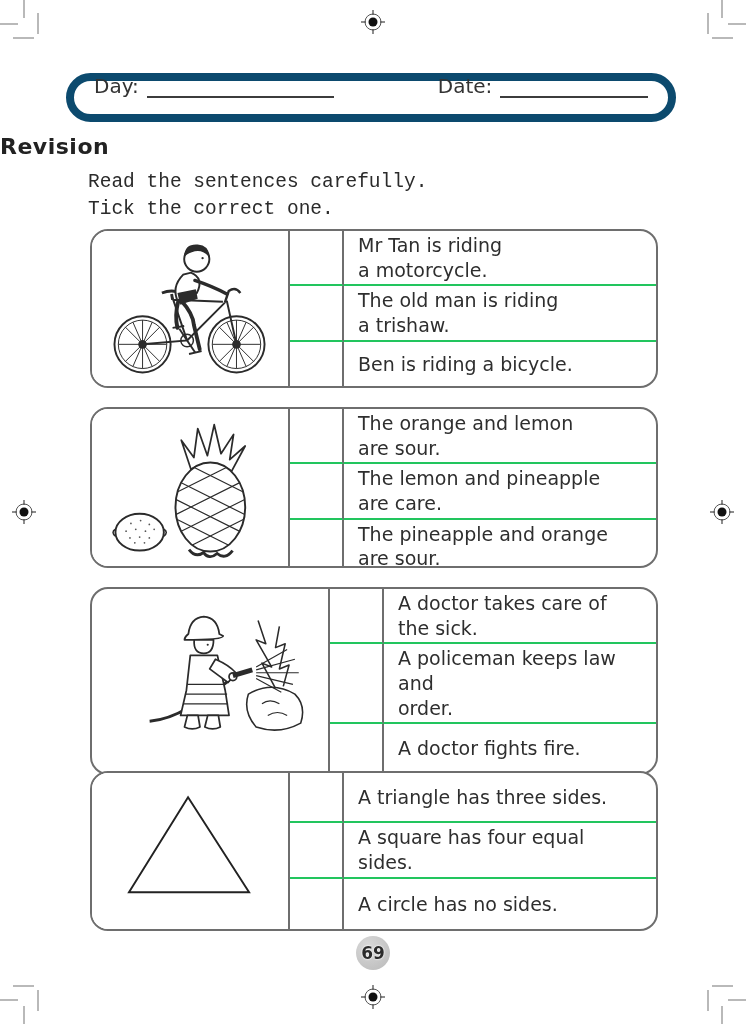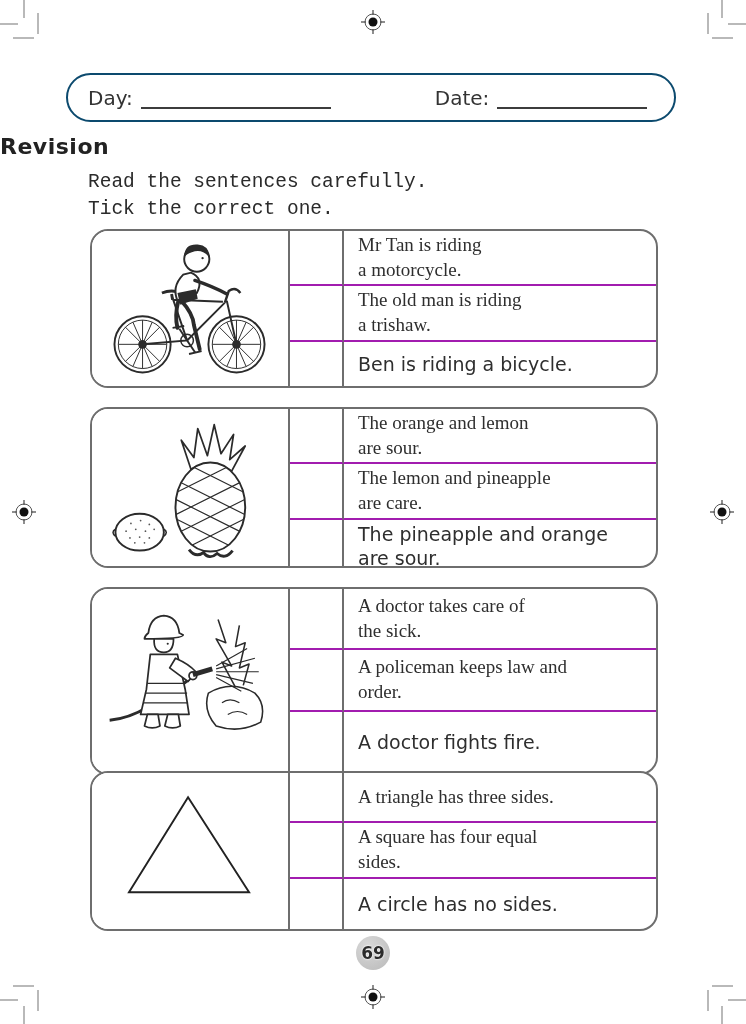--- a/index.html
+++ b/index.html
@@ -17,52 +17,52 @@
 
   
   .regmark { position:absolute; width:26px; height:26px; }
   .regmark.top    { left:360px; top:9px; }
   .regmark.left   { left:11px;  top:499px; }
   .regmark.right  { left:709px; top:499px; }
   .regmark.bottom { left:360px; top:984px; }
 
   
   .header-box { position:absolute; left:66px; top:73px; width:610px; height:49px;
-                border:2px solid #0c4a6e; border-radius:25px;
-                display:flex; align-items:center; padding:0 20px; }
+                border:8px solid #0c4a6e; border-radius:25px;
+                display:flex; align-items:flex-end; padding:16px 20px; }
   .hlabel { font-size:20px; color:#333; white-space:nowrap; }
   .fill-line { display:inline-block; border-bottom:2px solid #3c3c3c; height:22px; }
   .day-line  { width:190px; margin-left:8px; }
   .date-lbl  { margin-left:104px; }
   .date-line { width:150px; margin-left:8px; }
 
   .page-title { position:absolute; left:0; top:134px; width:100%; text-align:left;
                 font-size:22px; font-weight:bold; color:#222; letter-spacing:0.5px; }
 
   .instructions { position:absolute; left:88px; top:169px; font-size:19.5px;
                   line-height:27px; color:#2b2b2b;font-family:Liberation Mono, monospace; }
 
   
   .qbox { position:absolute; left:90px; width:568px;
           border:2px solid #6e6e6e; border-radius:18px; overflow:hidden; background:#fff;
           display:grid; grid-template-columns:198px 54px 1fr; grid-template-rows:repeat(3,1fr); }
   .qbox.q1 { top:229px; height:159px; }
   .qbox.q2 { top:407px; height:161px; }
-  .qbox.q3 { top:587px; height:188px; }
+  .qbox.q3 { top:587px; height:188px;padding-left:40px; }
   .qbox.q4 { top:771px; height:160px; }
 
   .img-cell  { grid-area:1/1/4/2; border-right:2px solid #6e6e6e;
                display:flex; align-items:center; justify-content:center; background:#fff; }
   .tick-cell { border-right:2px solid #6e6e6e; }
   .text-cell { display:flex; align-items:center; padding:2px 8px 2px 14px;
                font-size:19px; line-height:1.3; color:#2e2e2e; white-space:pre-line; }
   .r1t { grid-area:1/2/2/3; } .r1x { grid-area:1/3/2/4; }
   .r2t { grid-area:2/2/3/3; } .r2x { grid-area:2/3/3/4; }
   .r3t { grid-area:3/2/4/3; } .r3x { grid-area:3/3/4/4; }
-  .rb  { border-bottom:2px solid #a21caf;font-family:Liberation Serif, serif; }
+  .rb  { border-bottom:2px solid #22c55e; }
 
   
   .page-badge { position:absolute; left:356px; top:936px; width:34px; height:34px;
                 border-radius:50%;
                 background:radial-gradient(circle at 35% 30%, #d9d9d9, #b9b9b9);
                 display:flex; align-items:center; justify-content:center;
                 font-size:17px; font-weight:bold; color:#2b2b2b;
                 text-shadow:0 0 2px #fff, 0 0 2px #fff; }
 </style>
 </head>

